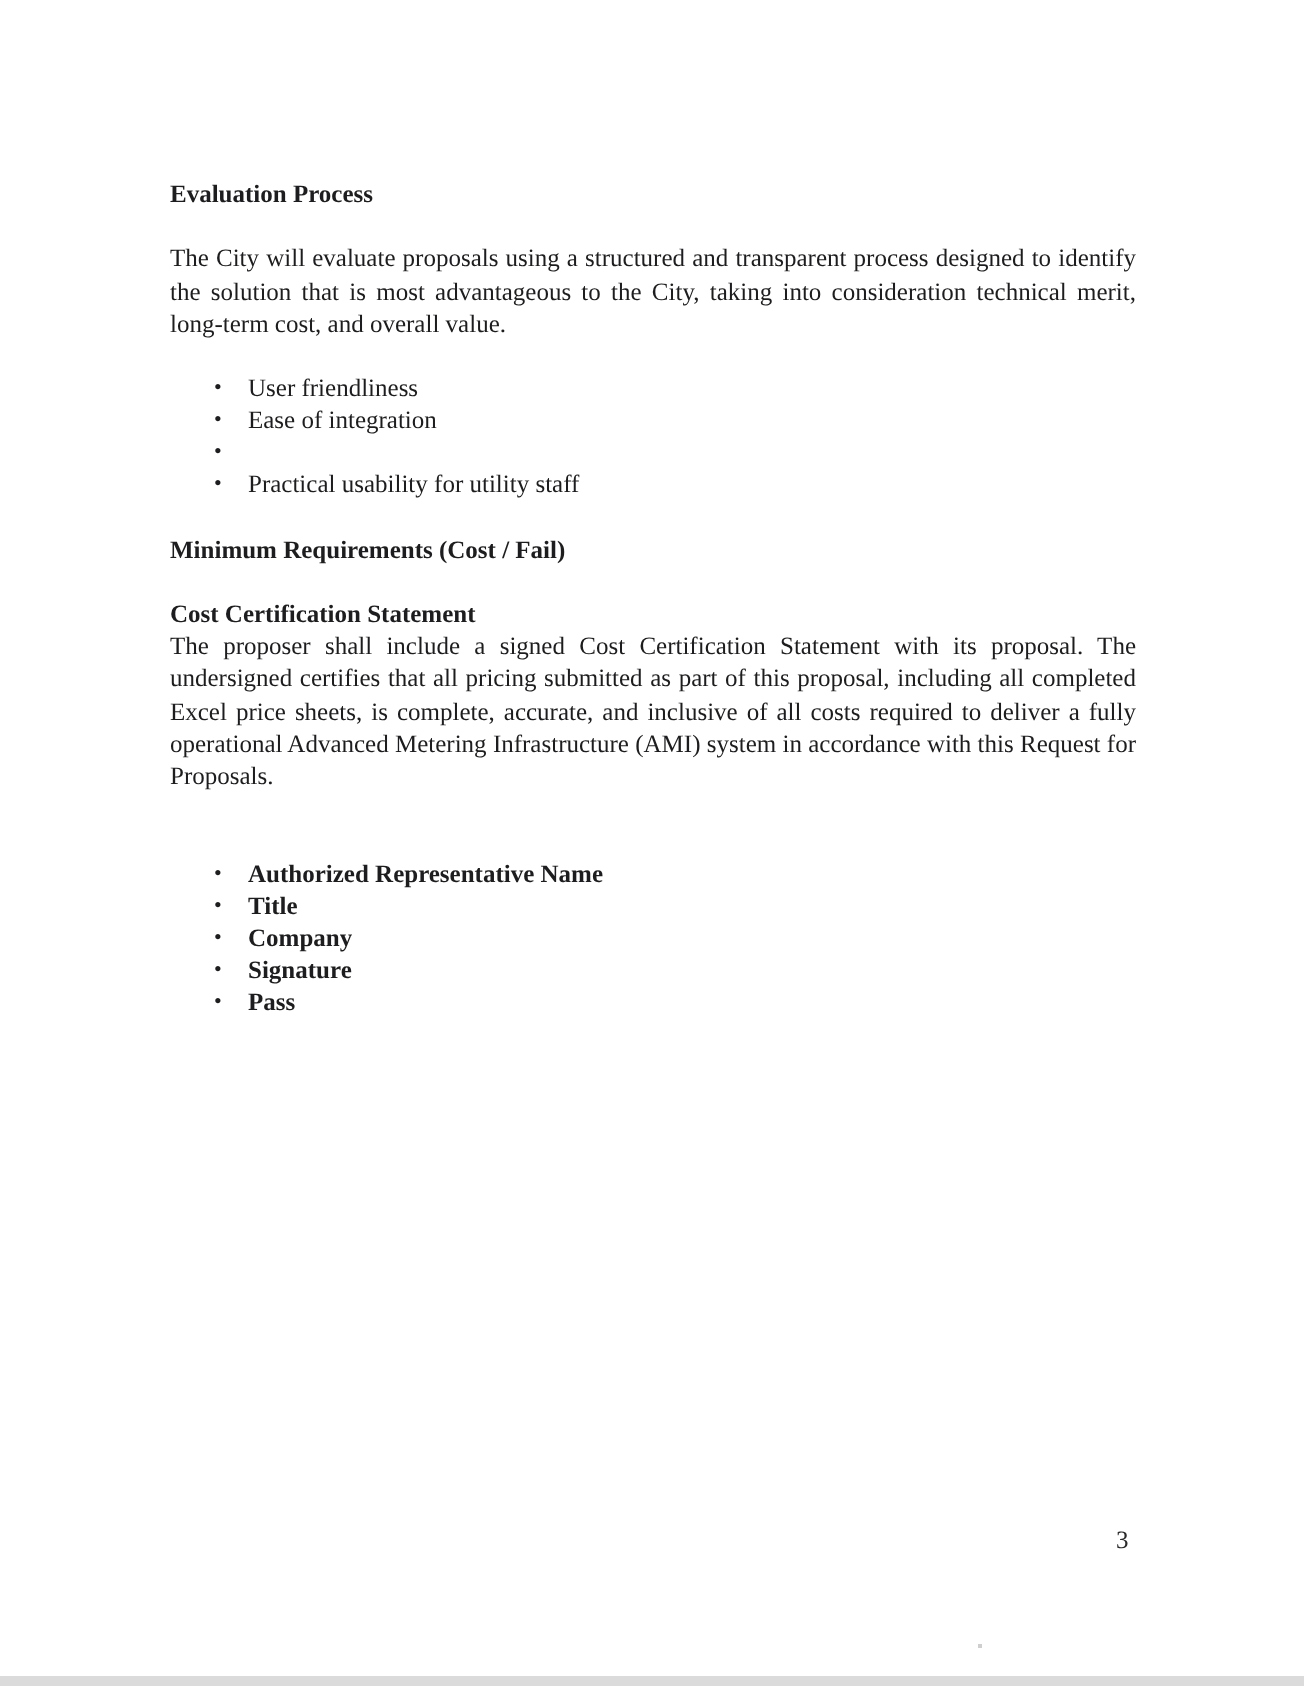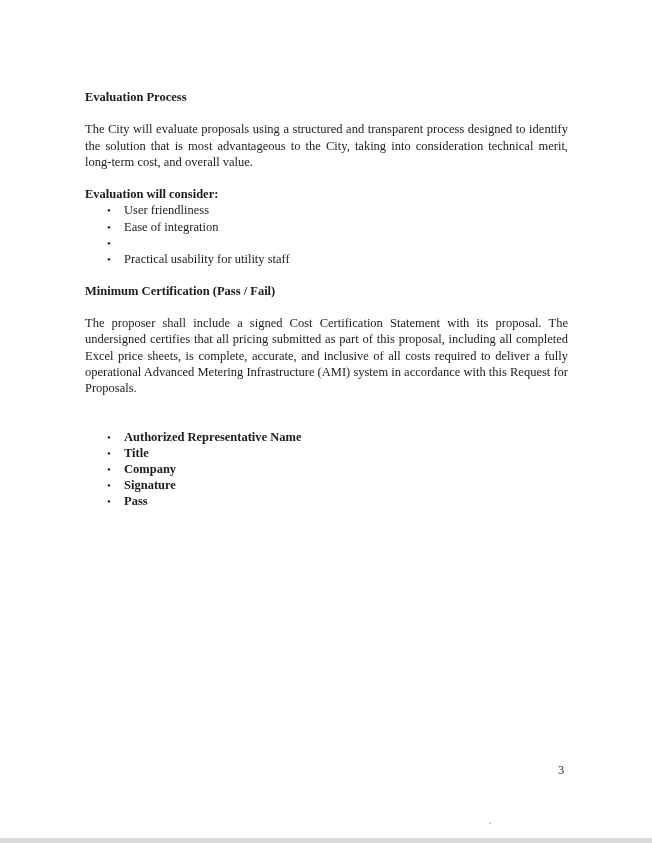--- a/index.html
+++ b/index.html
@@ -77,41 +77,41 @@
 
 <div class="page">
   <div class="content">
 
     <div class="heading">Evaluation Process</div>
     <div class="gap"></div>
 
     <p class="para">The City will evaluate proposals using a structured and transparent process designed to identify the solution that is most advantageous to the City, taking into consideration technical merit, long-term cost, and overall value.</p>
     <div class="gap"></div>
 
-    <div class="heading">Evaluation will consider:</div>
     <div class="li">
       <span class="dot">•</span>
       <span class="txt">User friendliness</span>
     </div>
     <div class="li">
       <span class="dot">•</span>
       <span class="txt">Ease of integration</span>
     </div>
     <div class="li">
       <span class="dot">•</span>
     </div>
     <div class="li">
       <span class="dot">•</span>
       <span class="txt">Practical usability for utility staff</span>
     </div>
     <div class="gap"></div>
 
-    <div class="heading">Minimum Certification (Pass / Fail)</div>
+    <div class="heading">Minimum Requirements (Cost / Fail)</div>
     <div class="gap"></div>
 
+    <div class="heading">Cost Certification Statement</div>
     <p class="para">The proposer shall include a signed Cost Certification Statement with its proposal. The undersigned certifies that all pricing submitted as part of this proposal, including all completed Excel price sheets, is complete, accurate, and inclusive of all costs required to deliver a fully operational Advanced Metering Infrastructure (AMI) system in accordance with this Request for Proposals.</p>
     <div class="gap"></div>
 
     <div class="gap"></div>
 
     <div class="li bold">
       <span class="dot">•</span>
       <span class="txt">Authorized Representative Name</span>
     </div>
     <div class="li bold">

